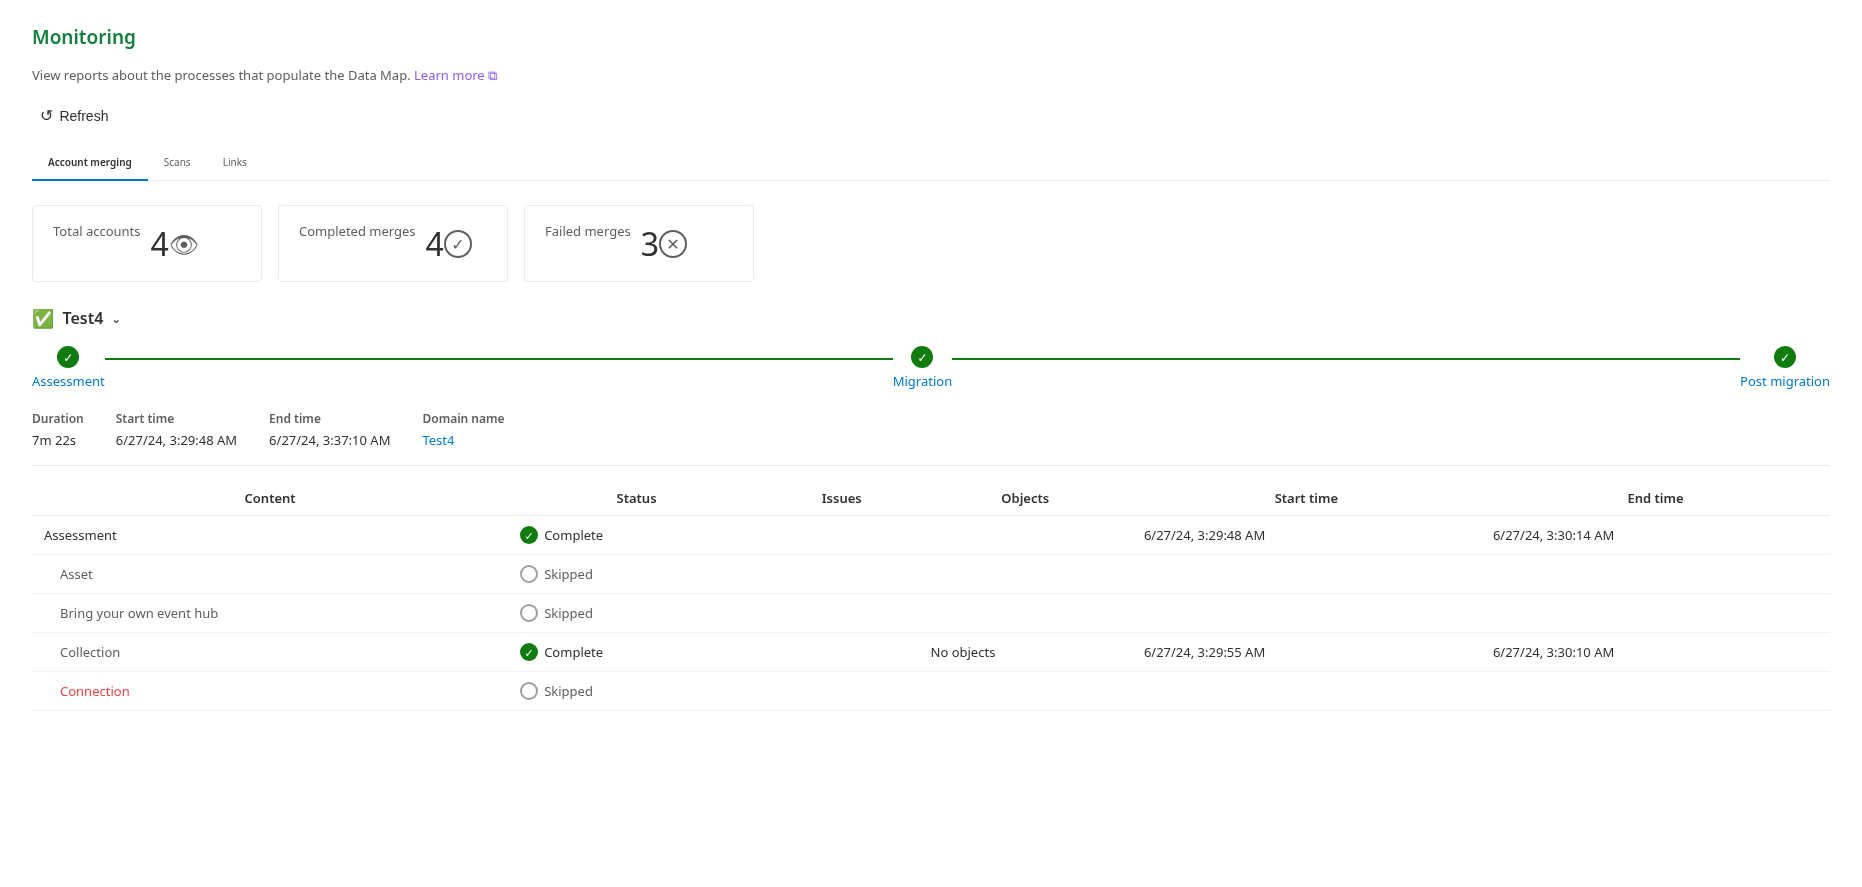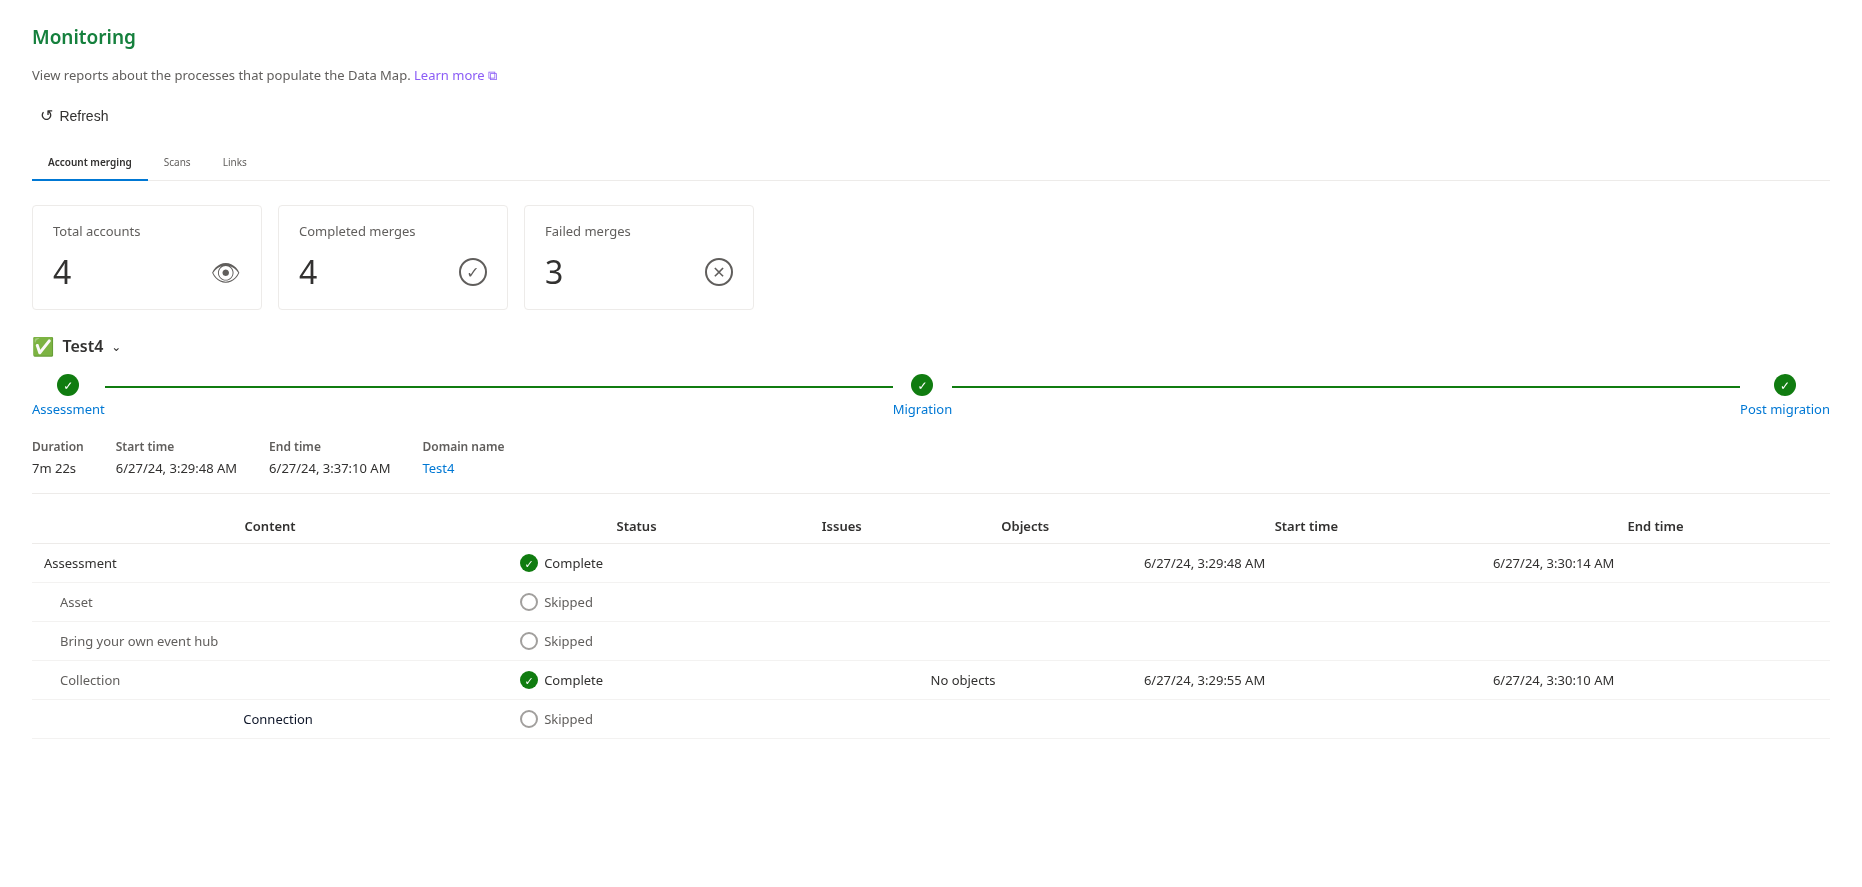--- a/index.html
+++ b/index.html
@@ -74,21 +74,21 @@
       gap: 16px;
       margin: 24px 0 24px 0;
     }
     .stat-card {
       background: #fff;
       border: 1px solid #edebe9;
       border-radius: 4px;
       padding: 16px 20px;
       min-width: 230px;
       display: flex;
-      flex-direction: column;
+      flex-direction: row;
       gap: 10px;
     }
     .stat-card-header {
       font-size: 13px;
       color: #605e5c;
     }
     .stat-card-body {
       display: flex;
       align-items: center;
       justify-content: space-between;
@@ -394,21 +394,21 @@
               <div class="dot">✓</div>
               <span>Complete</span>
             </div>
           </td>
           <td></td>
           <td>No objects</td>
           <td>6/27/24, 3:29:55 AM</td>
           <td>6/27/24, 3:30:10 AM</td>
         </tr>
         <tr class="row-indent">
-          <td style="padding-left: 28px; color: #0f172a; text-align: center;">Connection</td>
+          <td style="padding-left: 28px; color: #ef4444;">Connection</td>
           <td>
             <div class="status-skipped">
               <div class="dot-empty"></div>
               <span>Skipped</span>
             </div>
           </td>
           <td></td>
           <td></td>
           <td></td>
           <td></td>

